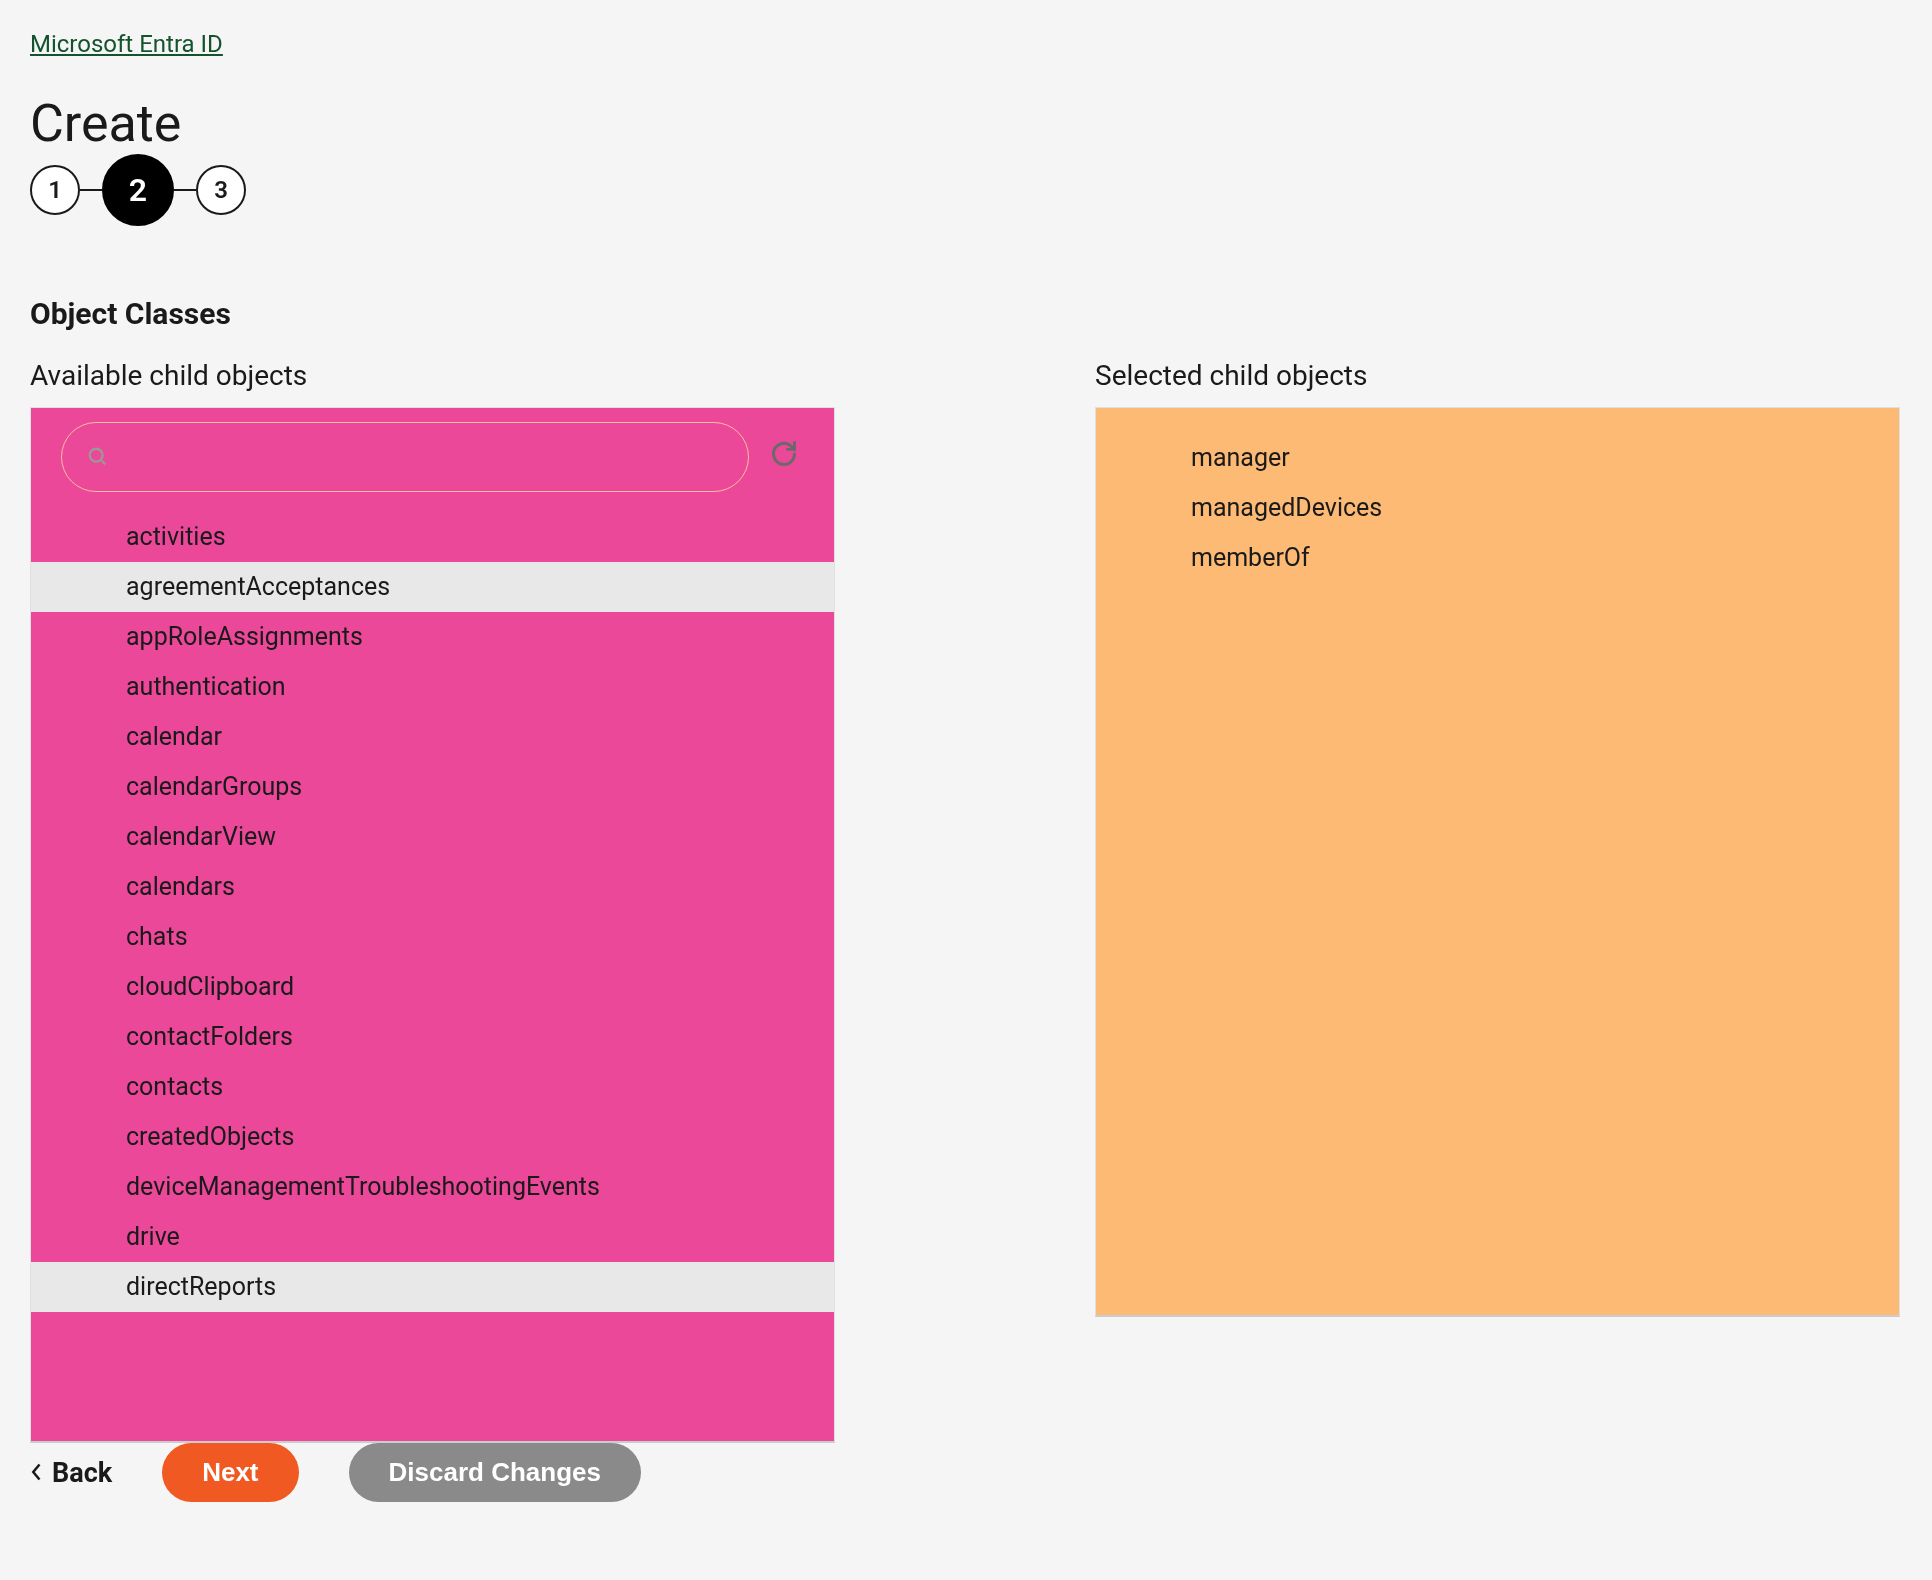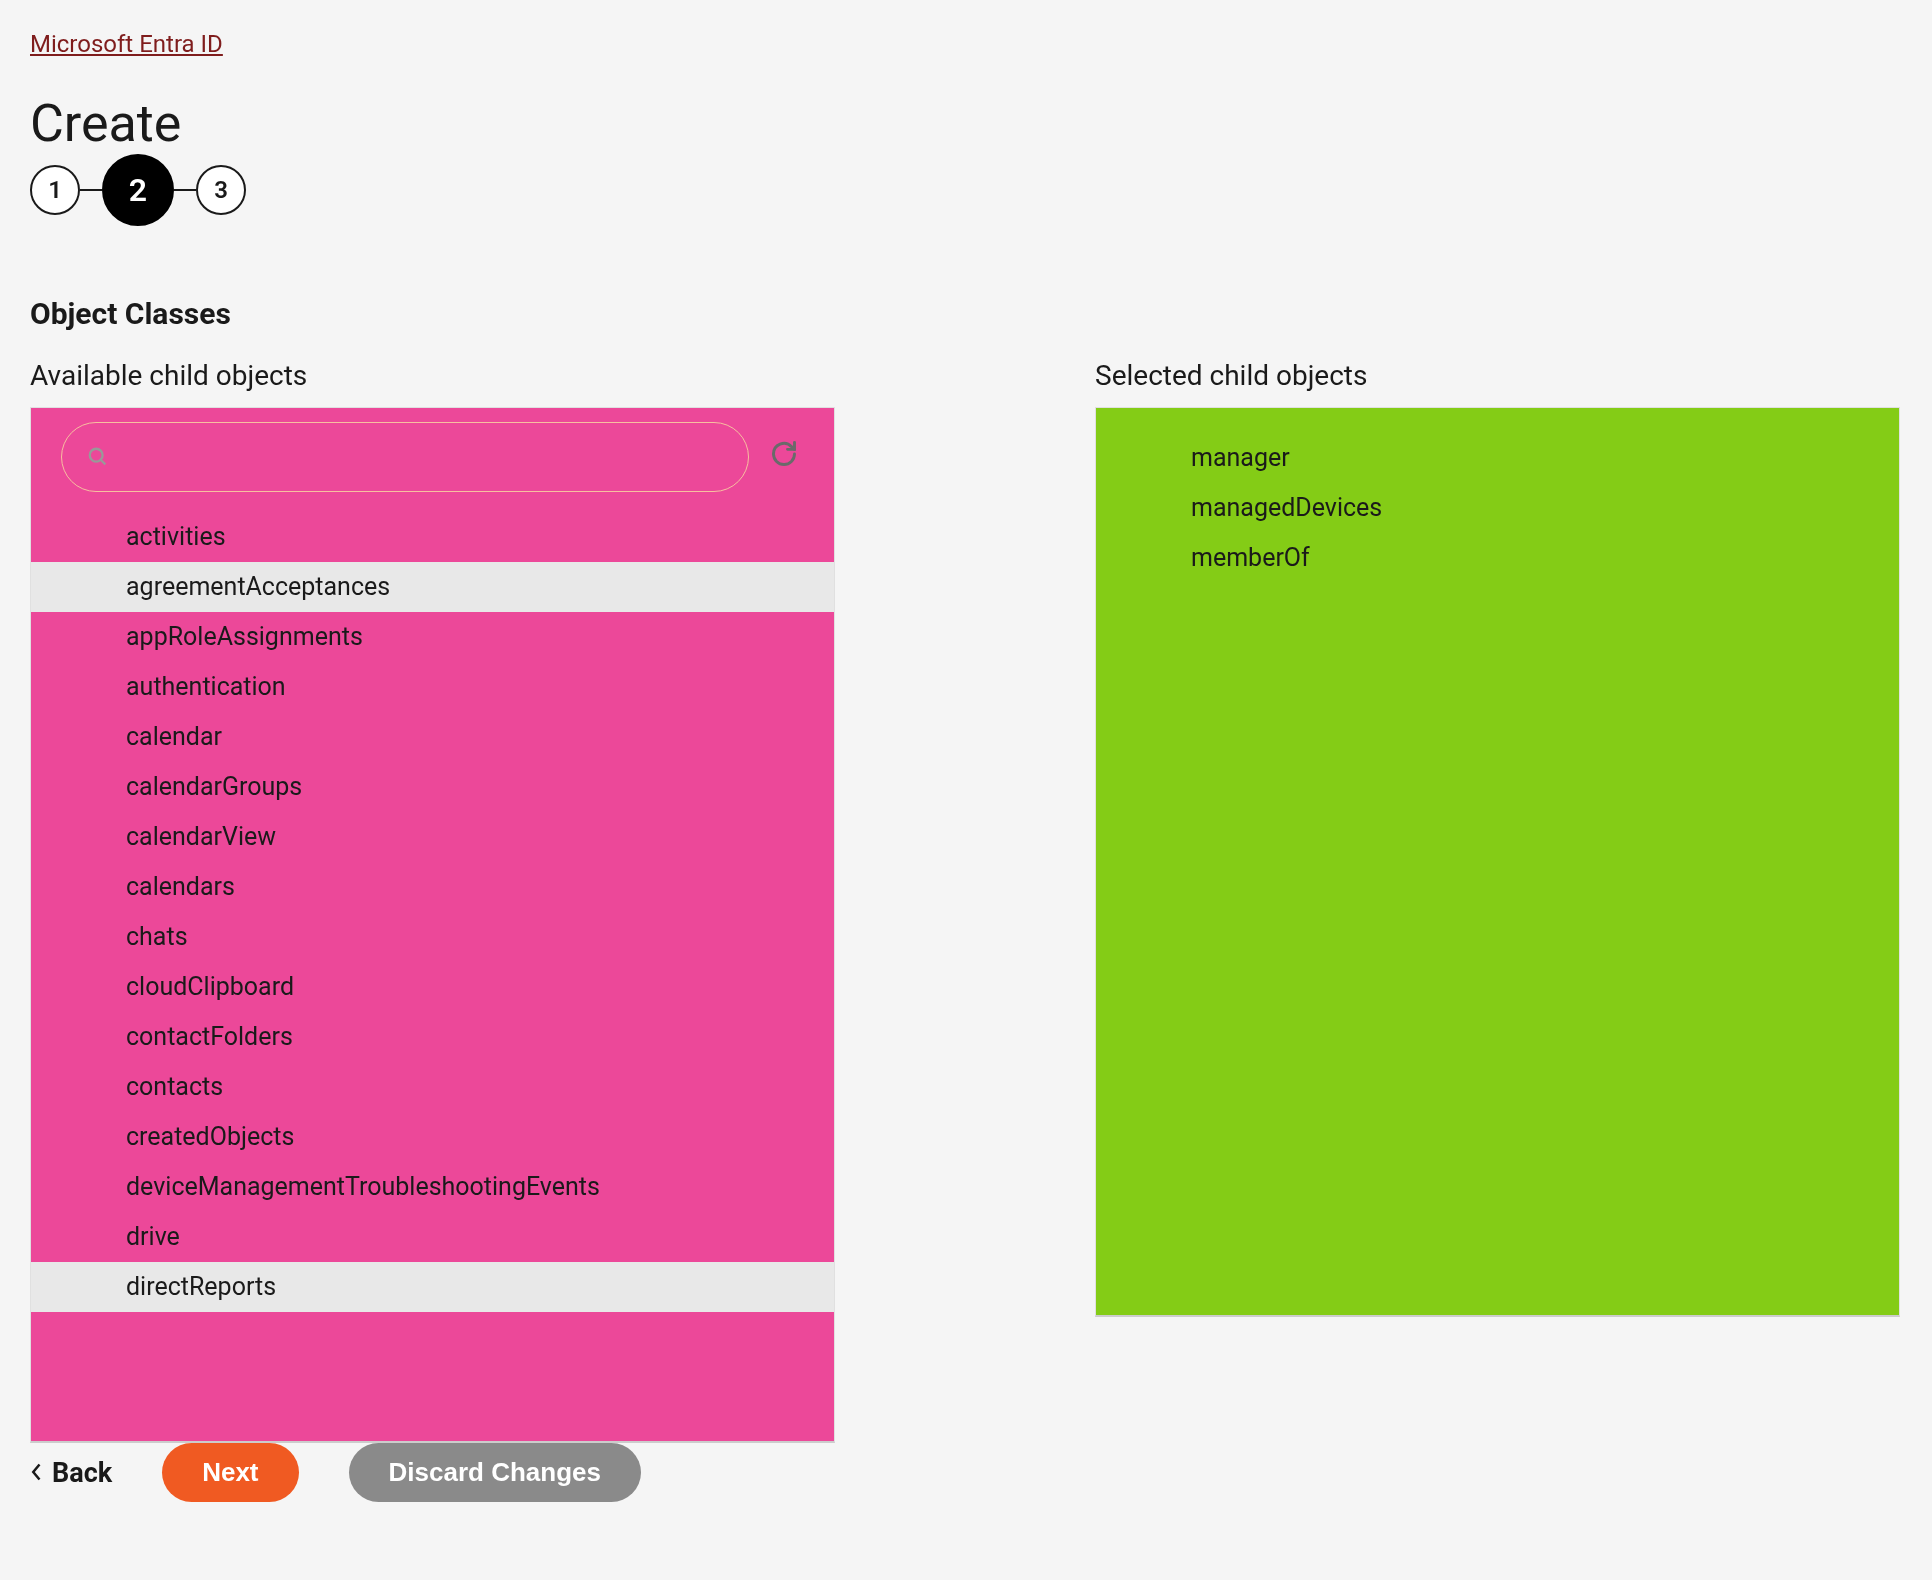--- a/index.html
+++ b/index.html
@@ -8,21 +8,21 @@
       padding: 0;
     }
     body {
       font-family: -apple-system, BlinkMacSystemFont, "Segoe UI", Roboto, "Helvetica Neue", Arial, sans-serif;
       background: #f5f5f5;
       padding: 30px;
       color: #1a1a1a;
       font-size: 24px;
     }
     .breadcrumb-link {
-      color: #7f1d1d;
+      color: #14532d;
       text-decoration: underline;
       font-size: 24px;
     }
     .page-title {
       font-size: 52px;
       font-weight: 400;
       margin-top: 35px;
     }
     .stepper {
       display: flex;
@@ -132,21 +132,21 @@
     .list-item {
       padding: 10px 30px 10px 95px;
       font-size: 25px;
       cursor: pointer;
       line-height: 1.2;
     }
     .list-item.highlighted {
       background: #e8e8e8;
     }
     .selected-box {
-      background: #84cc16;
+      background: #fdba74;
       border: 1px solid #e0e0e0;
       border-bottom: 2px solid #ccc;
       height: 910px;
       padding-top: 25px;
       padding-bottom: 10px;
     }
     .footer-actions {
       display: flex;
       align-items: center;
       gap: 50px;

